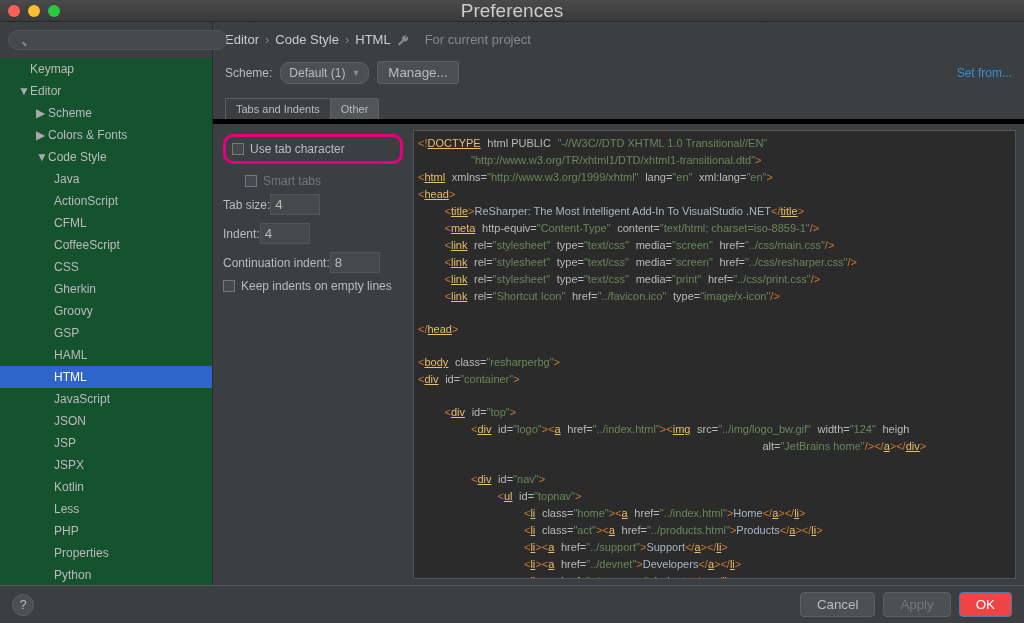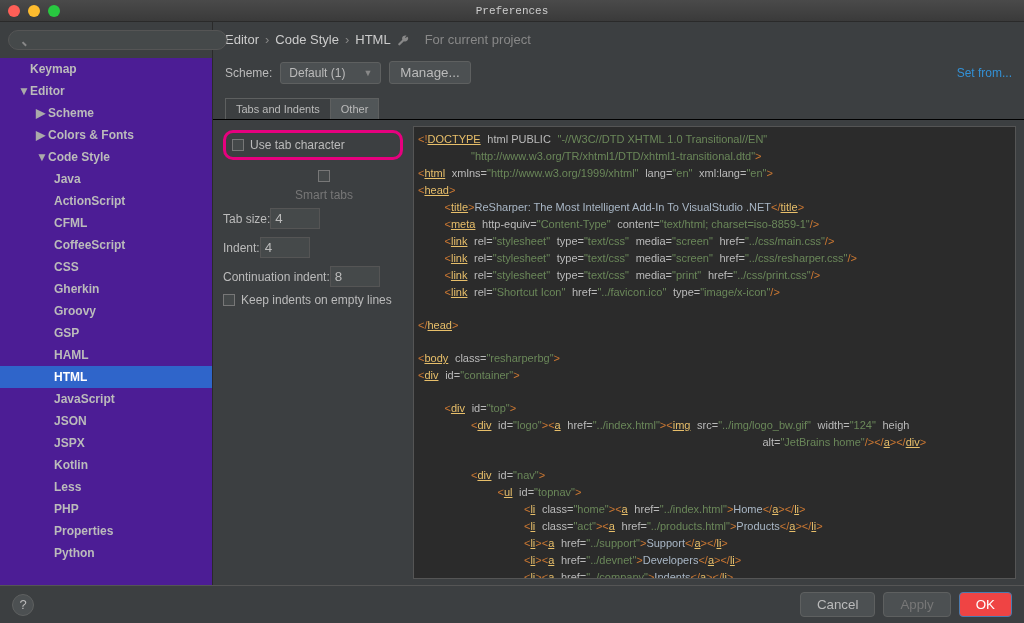--- a/index.html
+++ b/index.html
@@ -5,71 +5,71 @@
 * { margin: 0; padding: 0; box-sizing: border-box; font-family: -apple-system, "Helvetica Neue", Arial, sans-serif; }
 body { background: #3c3f41; color: #bbbbbb; font-size: 12px; width: 1024px; height: 623px; overflow: hidden; }
 
 
 .titlebar { height: 22px; background: linear-gradient(#4a4a4a, #3a3a3a); display: flex; align-items: center; padding: 0 8px; position: relative; border-bottom: 1px solid #2a2a2a; }
 .traffic-lights { display: flex; gap: 8px; }
 .light { width: 12px; height: 12px; border-radius: 50%; }
 .light.red { background: #ff5f57; }
 .light.yellow { background: #febc2e; }
 .light.green { background: #28c840; }
-.titlebar-title { position: absolute; left: 50%; transform: translateX(-50%); color: #ccc; font-size: 11px; font-family: Liberation Mono, monospace; }
+.titlebar-title { position: absolute; left: 50%; transform: translateX(-50%); color: #ccc; font-size: 19px; }
 
 
 .main { display: flex; height: 563px; }
 
 
 .sidebar { width: 213px; background: #3c3f41; display: flex; flex-direction: column; border-right: 1px solid #2a2a2a; }
 .search-row { padding: 8px; display: flex; align-items: center; gap: 6px; }
 .search-input { flex: 1; background: #45494a; border: 1px solid #555; border-radius: 10px; height: 20px; padding: 0 18px 0 8px; color: #bbb; position: relative; }
 .search-wrap { position: relative; flex: 1; }
 .search-wrap::before { content: ""; position: absolute; left: 6px; top: 4px; width: 10px; height: 10px; border: 1.5px solid #888; border-radius: 50%; }
 .search-wrap::after { content: ""; position: absolute; left: 14px; top: 13px; width: 5px; height: 1.5px; background: #888; transform: rotate(45deg); }
 .search-input { padding-left: 22px; }
 .nav-arrows { display: flex; gap: 2px; }
 .nav-arrow { width: 18px; height: 18px; display: flex; align-items: center; justify-content: center; color: #777; cursor: default; font-size: 10px; }
 
-.tree { flex: 1; overflow-y: auto; background: #4c1d95; font-weight: bold; }
+.tree { flex: 1; overflow-y: auto; background: #14532d; }
 .tree-item { padding: 2px 6px 2px 22px; cursor: pointer; white-space: nowrap; line-height: 18px; color: #bbb; }
 .tree-item.l1 { padding-left: 18px; }
 .tree-item.l2 { padding-left: 36px; }
 .tree-item.l3 { padding-left: 54px; }
 .tree-item .arrow { display: inline-block; width: 10px; color: #aaa; margin-right: 2px; }
 .tree-item.selected { background: #2f65ca; color: #fff; }
 
 
 .content { flex: 1; display: flex; flex-direction: column; background: #3c3f41; }
 .breadcrumb-bar { padding: 10px 12px 8px; display: flex; align-items: center; gap: 6px; color: #ccc; font-size: 13px; }
 .breadcrumb-bar .chev { color: #888; }
 .project-scope { color: #888; display: flex; align-items: center; gap: 16px; }
 .wrench-icon { width: 12px; height: 12px; }
 
 .scheme-row { padding: 6px 12px 10px; display: flex; align-items: center; gap: 8px; }
 .scheme-label { color: #bbb; }
-.scheme-select { background: #4c5052; border: 1px solid #5e6060; padding: 3px 8px; color: #bbb; display: flex; align-items: center; gap: 18px; border-radius: 3px; }
+.scheme-select { background: #4c5052; border: 1px solid #5e6060; padding: 3px 8px; color: #bbb; display: flex; align-items: center; gap: 6px; border-radius: 9px; }
 .scheme-select .dd { font-size: 9px; color: #888; }
 .manage-btn { background: #4c5052; border: 1px solid #5e6060; padding: 3px 10px; color: #bbb; border-radius: 3px; }
 .scheme-spacer { flex: 1; }
 .set-from { color: #3391d6; }
 
-.tabs-row { display: flex; padding: 4px 12px 0; gap: 0; border-bottom: 1px solid #000000; }
+.tabs-row { display: flex; padding: 4px 12px 0; gap: 0; border-bottom: 5px solid #000000; }
 .tab { padding: 4px 10px; background: #515658; color: #bbb; border: 1px solid #5e6060; border-bottom: none; font-size: 11px; cursor: pointer; }
 .tab.active { background: #3c3f41; border-color: #5e6060; }
 .tab + .tab { margin-left: -1px; }
 
 .tab-body { flex: 1; display: flex; overflow: hidden; }
 
 
 .settings-panel { width: 200px; padding: 10px 10px; position: relative; }
 .highlight-box { border: 3px solid #e6007e; border-radius: 10px; padding: 3px 6px; margin-bottom: 8px; }
 .chk-row { display: flex; align-items: center; gap: 6px; padding: 2px 0; color: #bbb; }
-.chk-row.dim { color: #777; flex-direction: column; }
+.chk-row.dim { color: #777; }
 .chk { width: 12px; height: 12px; border: 1px solid #777; background: #45494a; display: inline-block; }
 .field-row { display: flex; align-items: center; justify-content: flex-start; padding: 4px 0; }
 .field-row label { color: #bbb; }
 .num-input { width: 50px; background: #45494a; border: 1px solid #555; color: #bbb; padding: 2px 4px; text-align: left; }
 
 
 .code-preview { flex: 1; background: #2b2b2b; border: 1px solid #555; margin: 6px 8px 6px 0; overflow: auto; font-family: Menlo, Consolas, monospace; font-size: 11px; line-height: 16px; padding: 4px; white-space: pre; }
 .code-preview .t { color: #cc7832; } 
 .code-preview .n { color: #e8bf6a; text-decoration: underline; } 
 .code-preview .a { color: #bababa; } 
@@ -123,20 +123,21 @@
         <div class="tree-item l3"><span>CFML</span></div>
         <div class="tree-item l3"><span>CoffeeScript</span></div>
         <div class="tree-item l3"><span>CSS</span></div>
         <div class="tree-item l3"><span>Gherkin</span></div>
         <div class="tree-item l3"><span>Groovy</span></div>
         <div class="tree-item l3"><span>GSP</span></div>
         <div class="tree-item l3"><span>HAML</span></div>
         <div class="tree-item l3 selected"><span>HTML</span></div>
         <div class="tree-item l3"><span>JavaScript</span></div>
         <div class="tree-item l3"><span>JSON</span></div>
+        <div class="tree-item l3"><span>JSP</span></div>
         <div class="tree-item l3"><span>JSPX</span></div>
         <div class="tree-item l3"><span>Kotlin</span></div>
         <div class="tree-item l3"><span>Less</span></div>
         <div class="tree-item l3"><span>PHP</span></div>
         <div class="tree-item l3"><span>Properties</span></div>
         <div class="tree-item l3"><span>Python</span></div>
       </div>
   </div>
 
   <div class="content">

